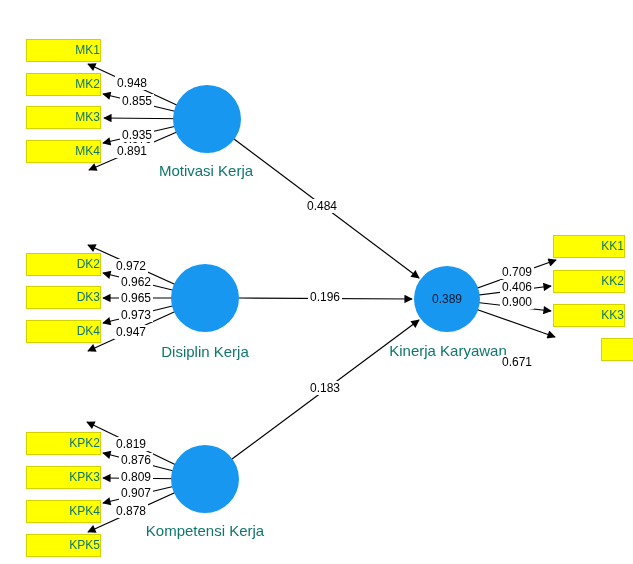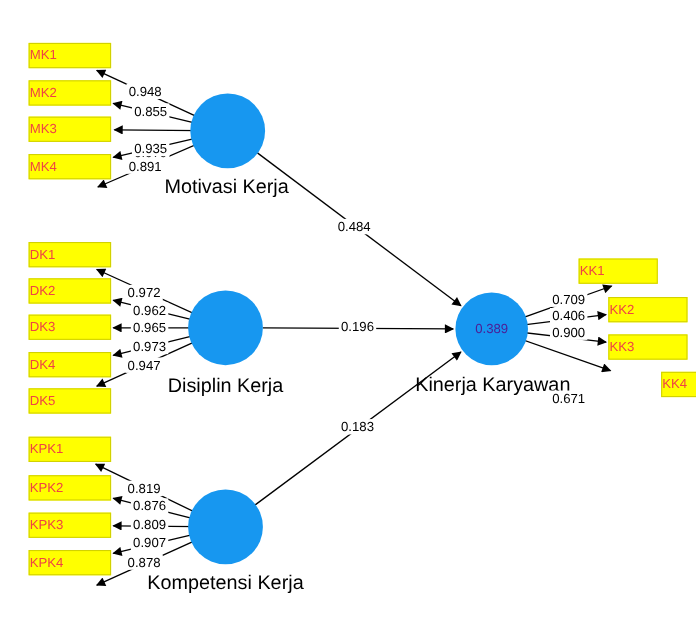--- a/index.html
+++ b/index.html
@@ -12,41 +12,41 @@
   }
   #lines {
     position: absolute; left: 0; top: 0; z-index: 1;
   }
   .indicator {
     position: absolute; z-index: 2;
     width: 75px; height: 23px;
     background: #ffff00;
     border: 1px solid #d2d200;
     box-sizing: border-box;
-    text-align: left;
-    font-size: 12px; line-height: 21px; color: #ef4444;
+    text-align: right;
+    font-size: 12px; line-height: 21px; color: #0f766e;
     cursor: default;
   }
   .indicator.kk { width: 72px; }
   .construct {
     position: absolute; z-index: 2;
     border-radius: 50%;
     background: #1797f0;
   }
   .construct-value {
     position: absolute; z-index: 3;
-    color: #4c1d95; font-size: 12px;
+    color: #0f172a; font-size: 12px;
     left: 50%; top: 50%;
     transform: translate(-50%, -50%);
     white-space: nowrap;
   }
   .construct-label {
     position: absolute; z-index: 3;
     transform: translate(-50%, -50%);
-    font-size: 18px; color: #000000;
+    font-size: 15px; color: #0f766e;
     white-space: nowrap;
   }
   .value-label {
     position: absolute; z-index: 3;
     transform: translate(-50%, -50%);
     font-size: 12px; color: #000;
     background: #ffffff;
     padding: 0 2px;
     white-space: nowrap;
   }
@@ -91,32 +91,30 @@
       <line x1="239" y1="298" x2="412" y2="299" marker-end="url(#arw)"></line>
       <line x1="232" y1="459" x2="419" y2="320" marker-end="url(#arw)"></line>
     </g>
   </svg>
 
   <div class="indicator" style="left:26px; top:39px;">MK1</div>
   <div class="indicator" style="left:26px; top:73px;">MK2</div>
   <div class="indicator" style="left:26px; top:106px;">MK3</div>
   <div class="indicator" style="left:26px; top:140px;">MK4</div>
 
-  <div class="indicator" style="left:26px; top:220px;">DK1</div>
   <div class="indicator" style="left:26px; top:253px;">DK2</div>
   <div class="indicator" style="left:26px; top:286px;">DK3</div>
   <div class="indicator" style="left:26px; top:320px;">DK4</div>
-  <div class="indicator" style="left:26px; top:353px;">DK5</div>
 
-  <div class="indicator" style="left:26px; top:397px;">KPK1</div>
   <div class="indicator" style="left:26px; top:432px;">KPK2</div>
   <div class="indicator" style="left:26px; top:466px;">KPK3</div>
   <div class="indicator" style="left:26px; top:500px;">KPK4</div>
+  <div class="indicator" style="left:26px; top:534px;">KPK5</div>
 
-  <div class="indicator kk" style="left:526px; top:235px;">KK1</div>
+  <div class="indicator kk" style="left:553px; top:235px;">KK1</div>
   <div class="indicator kk" style="left:553px; top:270px;">KK2</div>
   <div class="indicator kk" style="left:553px; top:304px;">KK3</div>
   <div class="indicator kk" style="left:553px; top:338px;margin-left:48px;">KK4</div>
 
   <div class="construct" style="left:173px; top:85px;  width:68px; height:68px;"></div>
   <div class="construct" style="left:171px; top:264px; width:68px; height:68px;"></div>
   <div class="construct" style="left:171px; top:445px; width:68px; height:68px;"></div>
   <div class="construct" style="left:414px; top:266px; width:66px; height:66px;">
     <span class="construct-value">0.389</span>
   </div>

